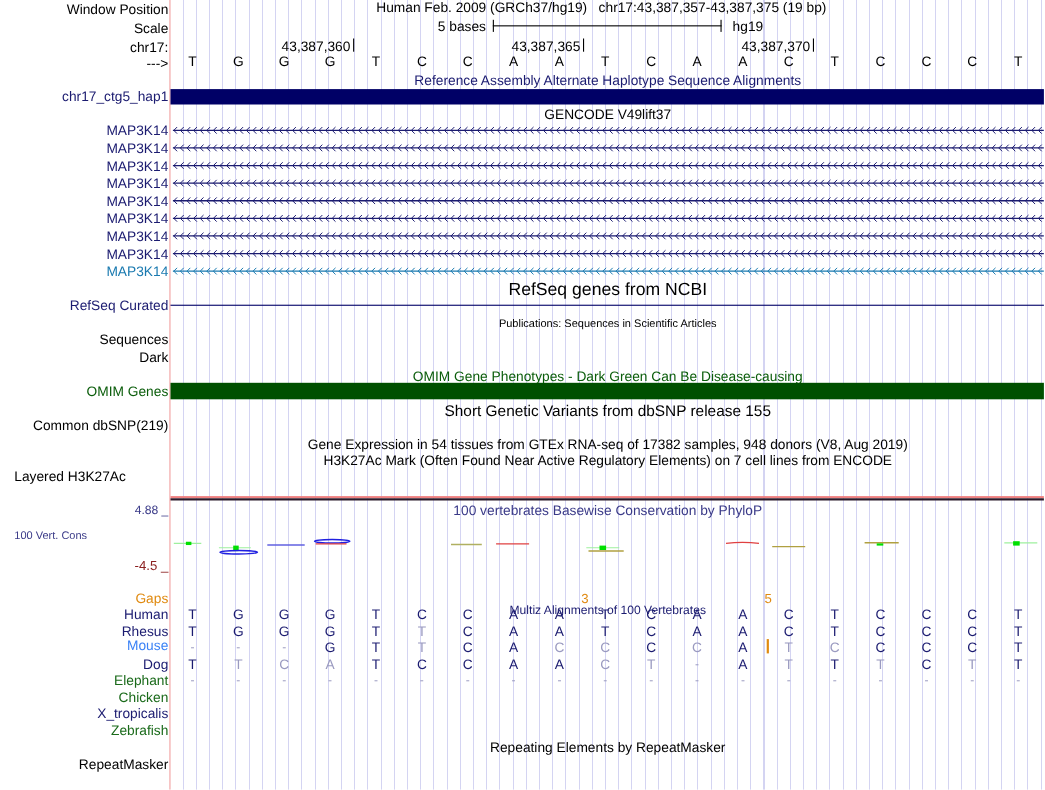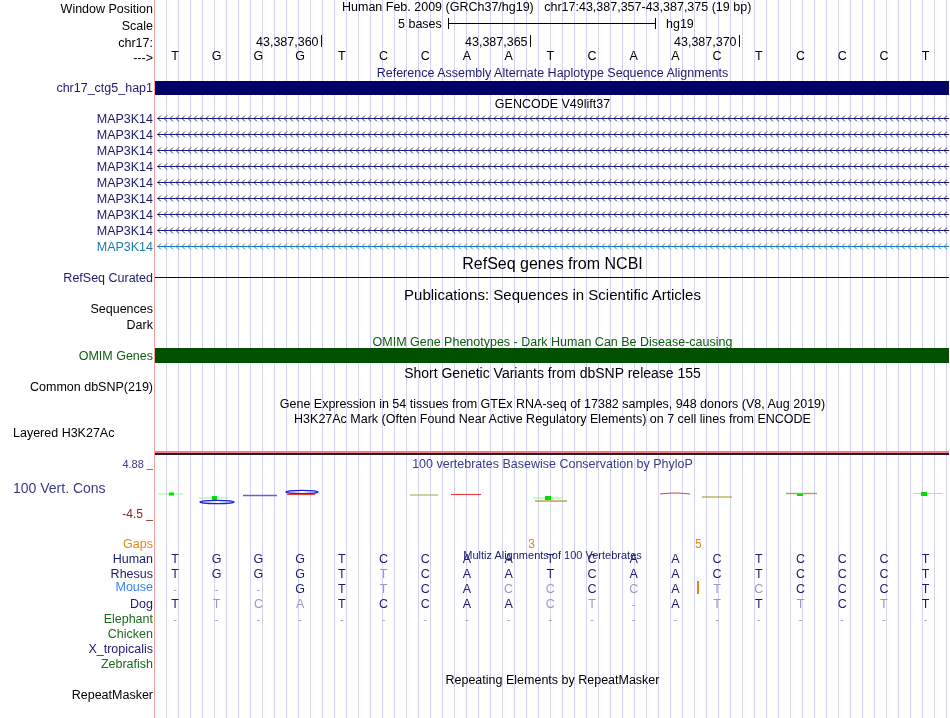--- a/index.html
+++ b/index.html
@@ -121,40 +121,40 @@
     <svg class="gene" width="792" height="9" style="top: 242px;">
       <line x1="0" y1="4.5" x2="792" y2="4.5" stroke="#1a7ab0" stroke-width="1.2"></line>
       <path d="M4,1.5 L1,4.5 L4,7.5 M10,1.5 L7,4.5 L10,7.5 M16,1.5 L13,4.5 L16,7.5 M22,1.5 L19,4.5 L22,7.5 M28,1.5 L25,4.5 L28,7.5 M34,1.5 L31,4.5 L34,7.5 M40,1.5 L37,4.5 L40,7.5 M46,1.5 L43,4.5 L46,7.5 M52,1.5 L49,4.5 L52,7.5 M58,1.5 L55,4.5 L58,7.5 M64,1.5 L61,4.5 L64,7.5 M70,1.5 L67,4.5 L70,7.5 M76,1.5 L73,4.5 L76,7.5 M82,1.5 L79,4.5 L82,7.5 M88,1.5 L85,4.5 L88,7.5 M94,1.5 L91,4.5 L94,7.5 M100,1.5 L97,4.5 L100,7.5 M106,1.5 L103,4.5 L106,7.5 M112,1.5 L109,4.5 L112,7.5 M118,1.5 L115,4.5 L118,7.5 M124,1.5 L121,4.5 L124,7.5 M130,1.5 L127,4.5 L130,7.5 M136,1.5 L133,4.5 L136,7.5 M142,1.5 L139,4.5 L142,7.5 M148,1.5 L145,4.5 L148,7.5 M154,1.5 L151,4.5 L154,7.5 M160,1.5 L157,4.5 L160,7.5 M166,1.5 L163,4.5 L166,7.5 M172,1.5 L169,4.5 L172,7.5 M178,1.5 L175,4.5 L178,7.5 M184,1.5 L181,4.5 L184,7.5 M190,1.5 L187,4.5 L190,7.5 M196,1.5 L193,4.5 L196,7.5 M202,1.5 L199,4.5 L202,7.5 M208,1.5 L205,4.5 L208,7.5 M214,1.5 L211,4.5 L214,7.5 M220,1.5 L217,4.5 L220,7.5 M226,1.5 L223,4.5 L226,7.5 M232,1.5 L229,4.5 L232,7.5 M238,1.5 L235,4.5 L238,7.5 M244,1.5 L241,4.5 L244,7.5 M250,1.5 L247,4.5 L250,7.5 M256,1.5 L253,4.5 L256,7.5 M262,1.5 L259,4.5 L262,7.5 M268,1.5 L265,4.5 L268,7.5 M274,1.5 L271,4.5 L274,7.5 M280,1.5 L277,4.5 L280,7.5 M286,1.5 L283,4.5 L286,7.5 M292,1.5 L289,4.5 L292,7.5 M298,1.5 L295,4.5 L298,7.5 M304,1.5 L301,4.5 L304,7.5 M310,1.5 L307,4.5 L310,7.5 M316,1.5 L313,4.5 L316,7.5 M322,1.5 L319,4.5 L322,7.5 M328,1.5 L325,4.5 L328,7.5 M334,1.5 L331,4.5 L334,7.5 M340,1.5 L337,4.5 L340,7.5 M346,1.5 L343,4.5 L346,7.5 M352,1.5 L349,4.5 L352,7.5 M358,1.5 L355,4.5 L358,7.5 M364,1.5 L361,4.5 L364,7.5 M370,1.5 L367,4.5 L370,7.5 M376,1.5 L373,4.5 L376,7.5 M382,1.5 L379,4.5 L382,7.5 M388,1.5 L385,4.5 L388,7.5 M394,1.5 L391,4.5 L394,7.5 M400,1.5 L397,4.5 L400,7.5 M406,1.5 L403,4.5 L406,7.5 M412,1.5 L409,4.5 L412,7.5 M418,1.5 L415,4.5 L418,7.5 M424,1.5 L421,4.5 L424,7.5 M430,1.5 L427,4.5 L430,7.5 M436,1.5 L433,4.5 L436,7.5 M442,1.5 L439,4.5 L442,7.5 M448,1.5 L445,4.5 L448,7.5 M454,1.5 L451,4.5 L454,7.5 M460,1.5 L457,4.5 L460,7.5 M466,1.5 L463,4.5 L466,7.5 M472,1.5 L469,4.5 L472,7.5 M478,1.5 L475,4.5 L478,7.5 M484,1.5 L481,4.5 L484,7.5 M490,1.5 L487,4.5 L490,7.5 M496,1.5 L493,4.5 L496,7.5 M502,1.5 L499,4.5 L502,7.5 M508,1.5 L505,4.5 L508,7.5 M514,1.5 L511,4.5 L514,7.5 M520,1.5 L517,4.5 L520,7.5 M526,1.5 L523,4.5 L526,7.5 M532,1.5 L529,4.5 L532,7.5 M538,1.5 L535,4.5 L538,7.5 M544,1.5 L541,4.5 L544,7.5 M550,1.5 L547,4.5 L550,7.5 M556,1.5 L553,4.5 L556,7.5 M562,1.5 L559,4.5 L562,7.5 M568,1.5 L565,4.5 L568,7.5 M574,1.5 L571,4.5 L574,7.5 M580,1.5 L577,4.5 L580,7.5 M586,1.5 L583,4.5 L586,7.5 M592,1.5 L589,4.5 L592,7.5 M598,1.5 L595,4.5 L598,7.5 M604,1.5 L601,4.5 L604,7.5 M610,1.5 L607,4.5 L610,7.5 M616,1.5 L613,4.5 L616,7.5 M622,1.5 L619,4.5 L622,7.5 M628,1.5 L625,4.5 L628,7.5 M634,1.5 L631,4.5 L634,7.5 M640,1.5 L637,4.5 L640,7.5 M646,1.5 L643,4.5 L646,7.5 M652,1.5 L649,4.5 L652,7.5 M658,1.5 L655,4.5 L658,7.5 M664,1.5 L661,4.5 L664,7.5 M670,1.5 L667,4.5 L670,7.5 M676,1.5 L673,4.5 L676,7.5 M682,1.5 L679,4.5 L682,7.5 M688,1.5 L685,4.5 L688,7.5 M694,1.5 L691,4.5 L694,7.5 M700,1.5 L697,4.5 L700,7.5 M706,1.5 L703,4.5 L706,7.5 M712,1.5 L709,4.5 L712,7.5 M718,1.5 L715,4.5 L718,7.5 M724,1.5 L721,4.5 L724,7.5 M730,1.5 L727,4.5 L730,7.5 M736,1.5 L733,4.5 L736,7.5 M742,1.5 L739,4.5 L742,7.5 M748,1.5 L745,4.5 L748,7.5 M754,1.5 L751,4.5 L754,7.5 M760,1.5 L757,4.5 L760,7.5 M766,1.5 L763,4.5 L766,7.5 M772,1.5 L769,4.5 L772,7.5 M778,1.5 L775,4.5 L778,7.5 M784,1.5 L781,4.5 L784,7.5 M790,1.5 L787,4.5 L790,7.5 " stroke="#1a7ab0" stroke-width="0.9" fill="none"></path>
     </svg>
   </div>
 
 <div class="ctr" style="top:257px; font-size:16px;">RefSeq genes from NCBI</div>
 <div class="lbl navy" style="top:271px;">RefSeq Curated</div>
 <div class="bar" style="top:277px; height:1px; background:#000066;"></div>
 
-<div class="ctr" style="top:288px; font-size:15px;">Publications: Sequences in Scientific Articles</div>
+<div class="ctr" style="top:288px; font-size:10px;">Publications: Sequences in Scientific Articles</div>
 <div class="lbl" style="top:302px;">Sequences</div>
 <div class="lbl" style="top:318px;">Dark</div>
 
-<div class="ctr dgreen" style="top:335px; font-size:12.5px;">OMIM Gene Phenotypes - Dark Human Can Be Disease-causing</div>
+<div class="ctr dgreen" style="top:335px; font-size:12.5px;">OMIM Gene Phenotypes - Dark Green Can Be Disease-causing</div>
 <div class="lbl dgreen" style="top:349px;">OMIM Genes</div>
 <div class="bar" style="top:348px; height:15px; background:#005000;"></div>
 
 <div class="ctr" style="top:366px; font-size:14px;">Short Genetic Variants from dbSNP release 155</div>
 <div class="lbl" style="top:380px;">Common dbSNP(219)</div>
 
 <div class="ctr" style="top:397px; font-size:12.5px;">Gene Expression in 54 tissues from GTEx RNA-seq of 17382 samples, 948 donors (V8, Aug 2019)</div>
 <div class="ctr" style="top:412px; font-size:12.5px;">H3K27Ac Mark (Often Found Near Active Regulatory Elements) on 7 cell lines from ENCODE</div>
 <div class="abs" style="top:426px; left:13px; font-size:12.5px;">Layered H3K27Ac</div>
 <div class="bar" style="top:451px; height:2px; background:#f08080;"></div>
 <div class="bar" style="top:453px; height:2px; background:#2a1a2a;"></div>
 
 <div class="abs purple" style="top:457px; right:797px; font-size:11px;">4.88 _</div>
 <div class="ctr purple" style="top:457px; font-size:12.5px;">100 vertebrates Basewise Conservation by PhyloP</div>
-<div class="abs purple" style="top:481px; left:13px; font-size:14px;">100 Vert. Cons</div>
+<div class="abs purple" style="top:481px; left:13px; font-size:10px;">100 Vert. Cons</div>
 <div class="abs maroon" style="top:507px; right:797px; font-size:12px;">-4.5 _</div>
 <svg class="abs" style="left:155px; top:484px;" width="795" height="26">
   <g>
     <line x1="3" y1="10" x2="28" y2="10" stroke="#9ef09e" stroke-width="1"></line>
     <rect x="14" y="8.5" width="5" height="3" fill="#00e000"></rect>
     <line x1="44" y1="14" x2="73" y2="14" stroke="#9ef09e" stroke-width="1"></line>
     <rect x="57" y="12" width="5" height="5" fill="#00e000"></rect>
     <ellipse cx="62" cy="18" rx="17" ry="1.6" fill="none" stroke="#2020e0" stroke-width="1.4"></ellipse>
     <line x1="88" y1="11.5" x2="122" y2="11.5" stroke="#6060e0" stroke-width="1.3"></line>
     <ellipse cx="147" cy="8" rx="16" ry="1.6" fill="none" stroke="#2020e0" stroke-width="1.4"></ellipse>

